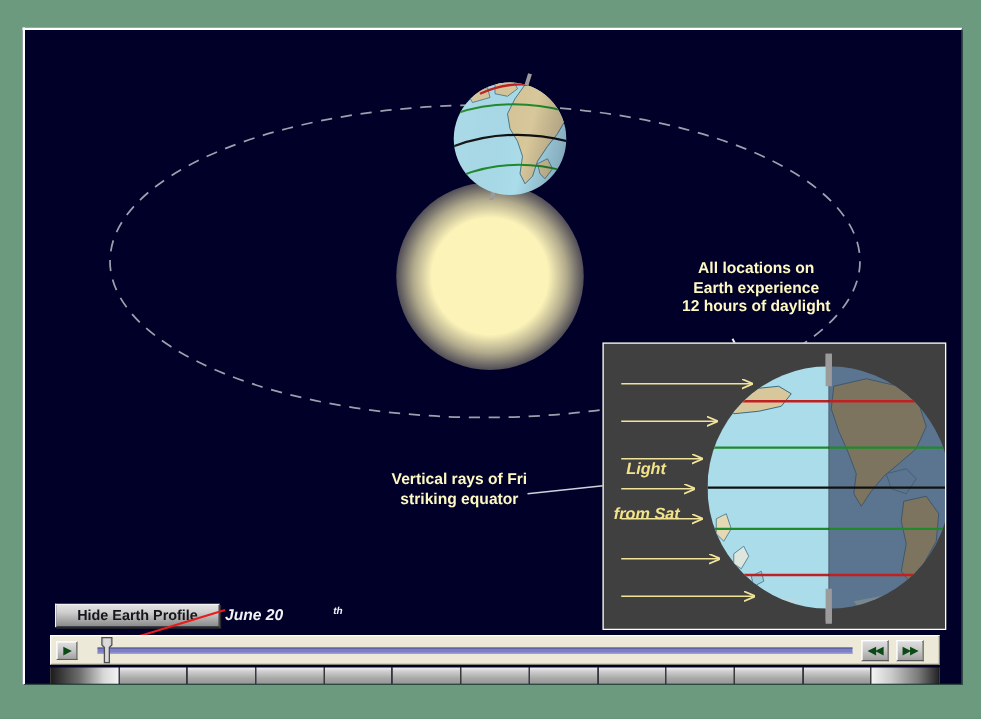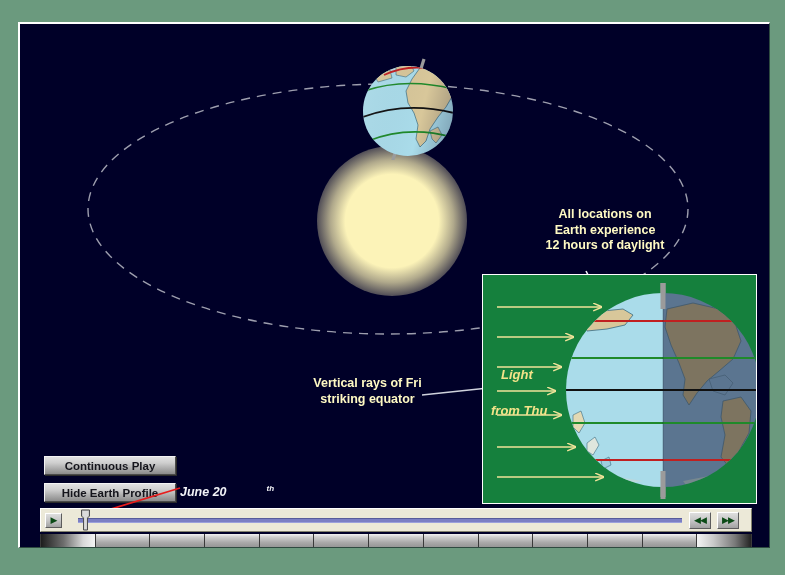--- a/index.html
+++ b/index.html
@@ -77,21 +77,21 @@
   }
   #annot-daylight { left: 505px; top: 183px; width: 160px; }
   #annot-vrays    { left: 265px; top: 352px; width: 165px; }
   .leader { position: absolute; left: 0; top: 0; }
   
   #profile-panel {
     position: absolute;
     left: 462px; top: 250px;
     width: 275px; height: 230px;
     border: 1px solid #ffffff;
-    background: #15803d;
+    background: #404040;
     box-sizing: border-box;
     overflow: hidden;
   }
   #profile-svg { position: absolute; left: 0; top: 0; }
   .sunlabel {
     position: absolute;
     color: #f3e389;
     font-size: 13px;
     font-weight: bold;
     font-style: italic;
@@ -330,26 +330,23 @@
           <line x1="14" y1="62" x2="90" y2="62"></line>
           <line x1="14" y1="92" x2="78" y2="92"></line>
           <line x1="14" y1="116" x2="72" y2="116"></line>
           <line x1="14" y1="140" x2="78" y2="140"></line>
           <line x1="14" y1="172" x2="92" y2="172"></line>
           <line x1="14" y1="202" x2="120" y2="202"></line>
         </g>
       </svg>
 
       <div class="sunlabel" id="lbl-light">Light</div>
-      <div class="sunlabel" id="lbl-from">from Thu</div>
-    </div>
-
-    <div class="btn3d" id="btn-continuous">
-      <span>Continuous Play</span>
-    </div>
+      <div class="sunlabel" id="lbl-from">from Sat</div>
+    </div>
+
     <div class="btn3d" id="btn-hideprofile">
       <span>Hide Earth Profile</span>
     </div>
 
     <svg id="redline" width="752" height="526">
       <line x1="160" y1="464" x2="55" y2="496" stroke="#e81c1c" stroke-width="1.8"></line>
     </svg>
 
     <div id="date-flag">
       <span>June 20</span><sup>th</sup>

